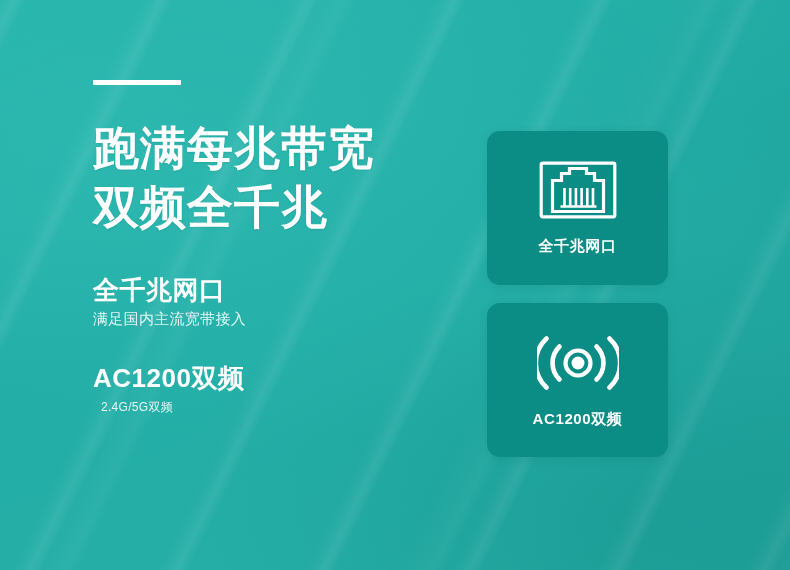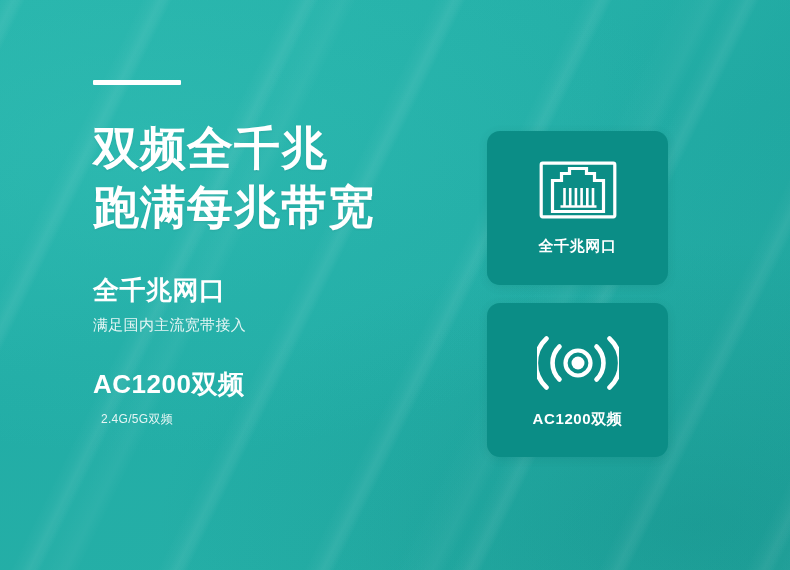--- a/index.html
+++ b/index.html
@@ -106,21 +106,20 @@
     letter-spacing: 0.5px;
     white-space: nowrap;
   }
 
   .feature-sub {
     color: rgba(255,255,255,0.88);
     font-size: 15px;
     font-weight: normal;
     line-height: 24px;
     letter-spacing: 0.3px;
-    margin-top: 6px;
     white-space: nowrap;
   }
   .feature-sub.indent {
     margin-left: 8px;
     font-size: 12px;
   }
 
   
   .cards {
     position: absolute;
@@ -167,22 +166,22 @@
 
   <div class="bg-tone"></div>
   <div class="bg-streaks"></div>
   <div class="bg-streaks-2"></div>
   <div class="bg-dark-wash"></div>
 
   <div class="left-col">
 
     <div class="accent-bar"></div>
 
+    <div class="headline">跑满每兆带宽</div>
     <div class="headline">双频全千兆</div>
-    <div class="headline">跑满每兆带宽</div>
 
     <div class="feature-block">
       <div class="feature-title">全千兆网口</div>
       <div class="feature-sub">满足国内主流宽带接入</div>
     </div>
 
     <div class="feature-block second">
       <div class="feature-title">AC1200双频</div>
       <div class="feature-sub indent">2.4G/5G双频</div>
     </div>

